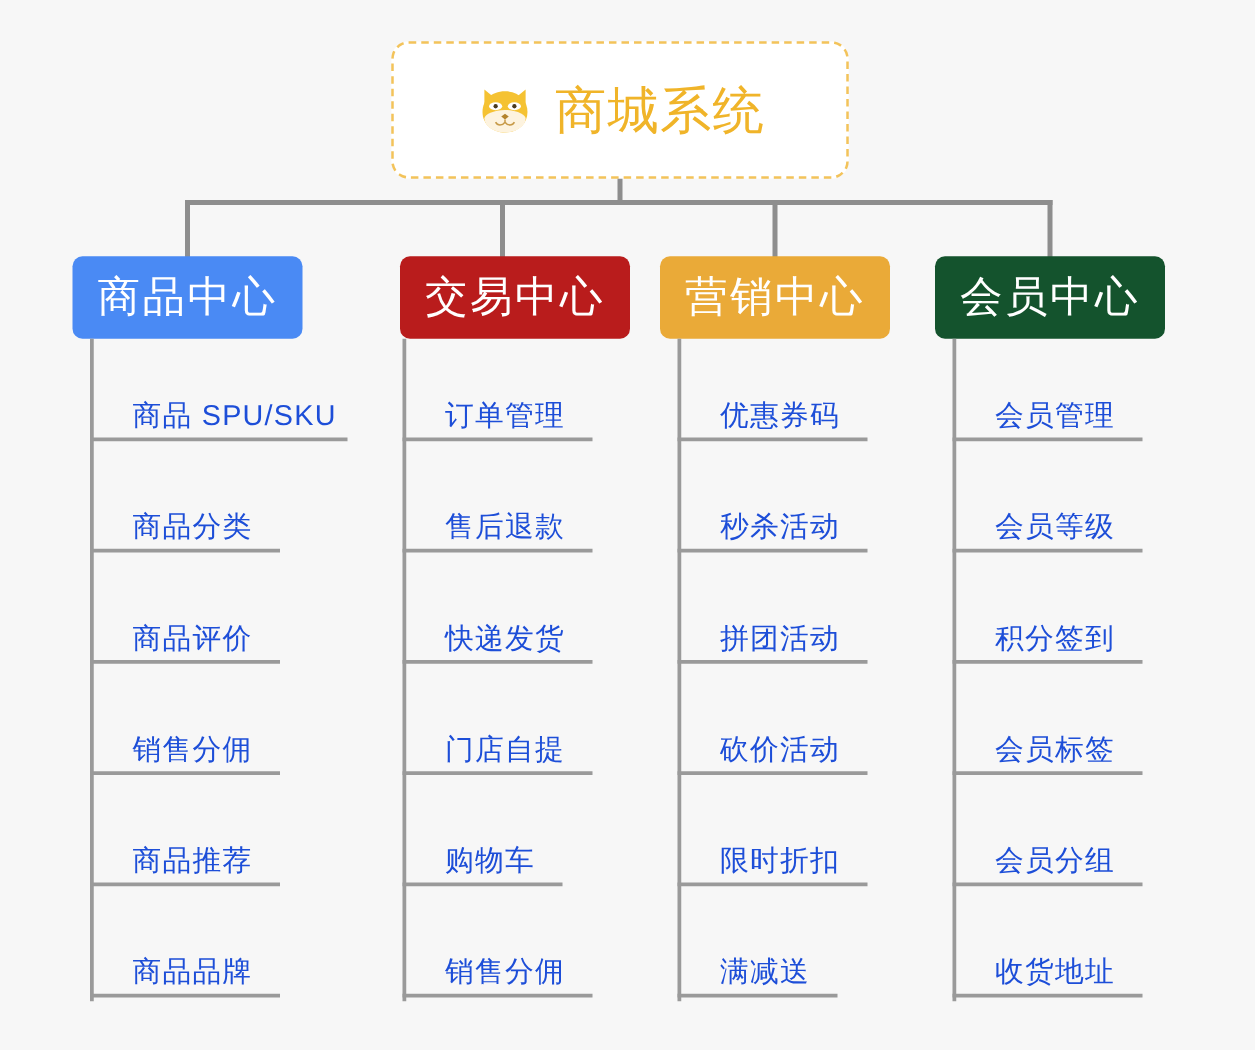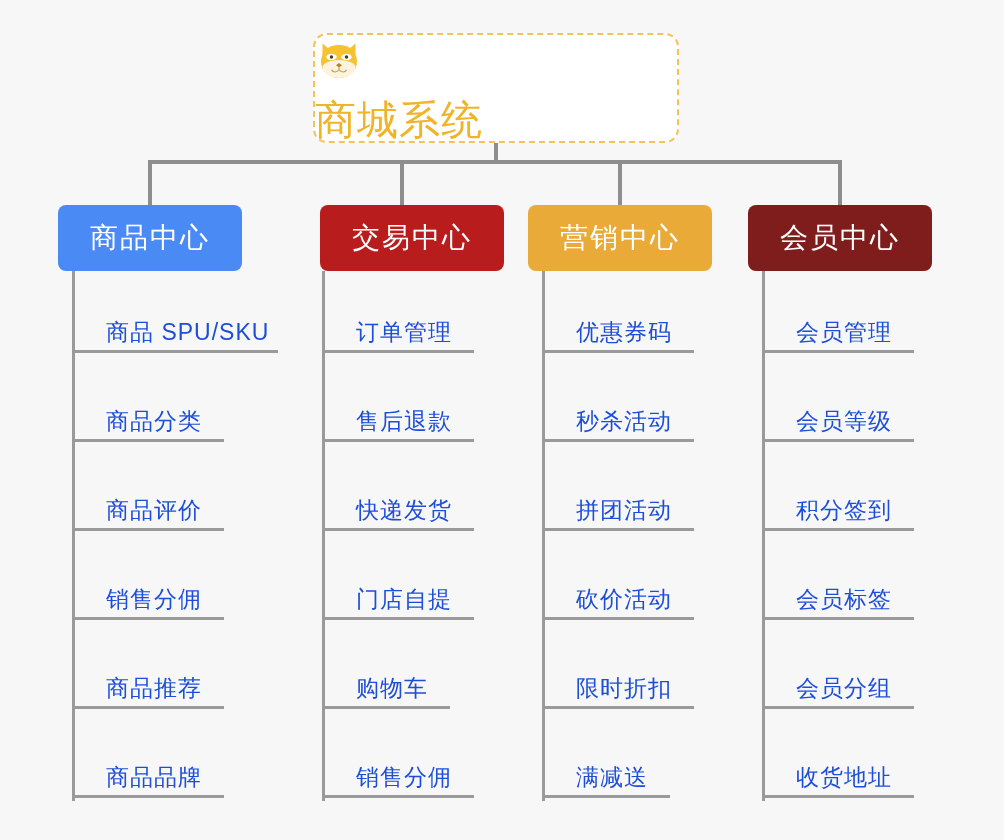--- a/index.html
+++ b/index.html
@@ -25,24 +25,23 @@
     position: absolute;
     left: 313px;
     top: 33px;
     width: 366px;
     height: 110px;
     box-sizing: border-box;
     background: #ffffff;
     border: 2px dashed #f3c35a;
     border-radius: 14px;
     display: flex;
-    align-items: flex-start;
+    align-items: center;
     justify-content: center;
     gap: 16px;
-    flex-direction: column;
   }
   .root-emoji {
     width: 48px;
     height: 48px;
     flex: none;
     position: relative;
     display: block;
   }
   .root-title {
     font-size: 41px;
@@ -68,21 +67,21 @@
   .cat-header {
     position: absolute;
     left: 0;
     top: 0;
     height: 66px;
     border-radius: 8px;
     display: flex;
     align-items: center;
     justify-content: center;
     color: #ffffff;
-    font-size: 28px;
+    font-size: 34px;
     letter-spacing: 2px;
     white-space: nowrap;
     box-sizing: border-box;
   }
 
   
   .trunk {
     position: absolute;
     width: 3px;
     background: #9a9a9a;
@@ -230,21 +229,21 @@
         <div class="leaf" style="top: 504px; width: 152px;">
           <span class="leaf-label">限时折扣</span>
           <span class="leaf-rule" style="width: 152px;"></span>
         </div>
         <div class="leaf" style="top: 593px; width: 128px;">
           <span class="leaf-label">满减送</span>
           <span class="leaf-rule" style="width: 128px;"></span>
         </div>
       </div>
       <div class="col" style="left: 748px;">
-        <div class="cat-header" style="width: 184px; background: #7f1d1d;">
+        <div class="cat-header" style="width: 184px; background: #14532d;">
           <span>会员中心</span>
         </div>
         <div class="trunk" style="height: 530px;"></div>
         <div class="leaf" style="top: 148px; width: 152px;">
           <span class="leaf-label">会员管理</span>
           <span class="leaf-rule" style="width: 152px;"></span>
         </div>
         <div class="leaf" style="top: 237px; width: 152px;">
           <span class="leaf-label">会员等级</span>
           <span class="leaf-rule" style="width: 152px;"></span>

